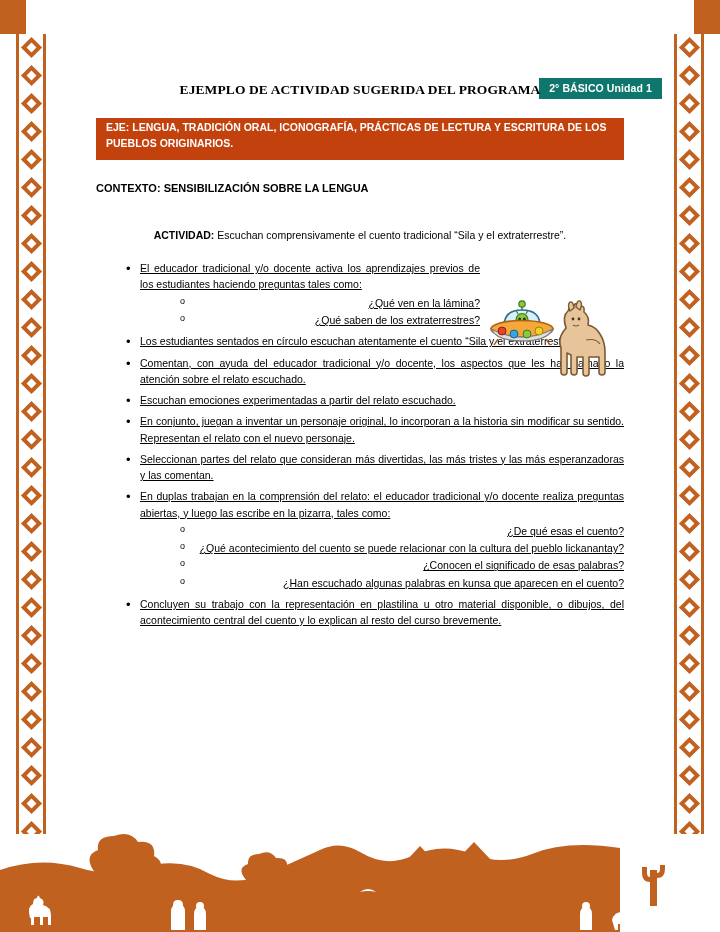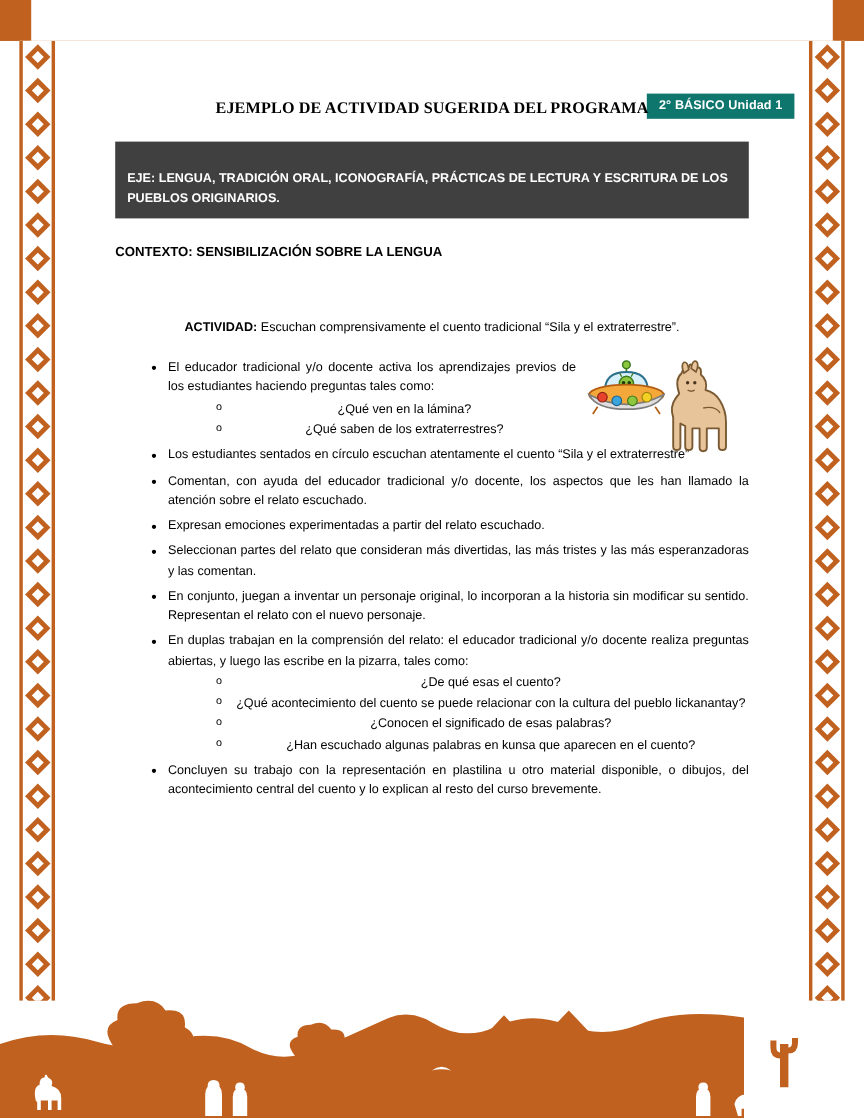--- a/index.html
+++ b/index.html
@@ -148,34 +148,34 @@
     text-align: center;
     font-size: 13.5px;
     font-weight: bold;
     color: #000000;
     letter-spacing: .1px;
     margin: 12px 0 20px 0;
     font-family: Liberation Serif, serif;
   }
 
   .eje-box {
-    background: #404040;
+    background: #c2410c;
     color: #ffffff;
     font-size: 10.5px;
     font-weight: bold;
     line-height: 1.5;
-    padding: 24px 10px 8px 10px;
+    padding: 2px 10px 8px 10px;
     margin-bottom: 22px;
   }
 
   .context-line {
     font-size: 11px;
     font-weight: bold;
     color: #000000;
-    margin-bottom: 50px;
+    margin-bottom: 34px;
   }
 
   .activity-line {
     font-size: 10.5px;
     color: #000000;
     margin-bottom: 18px;
     line-height: 1.4;
     text-align: center;
   }
   .activity-line b { font-weight: bold; }
@@ -192,20 +192,21 @@
     list-style: none;
   }
   ul.level1 > li {
     position: relative;
     font-size: 10.5px;
     line-height: 1.55;
     text-align: justify;
     color: #000000;
     margin-bottom: 5px;
     padding-left: 14px;
+    text-decoration: underline;
   }
   ul.level1 > li::before {
     content: "•";
     position: absolute;
     left: 0;
     top: -1px;
     font-size: 13px;
     color: #000000;
   }
 
@@ -214,21 +215,21 @@
     padding-left: 40px;
     list-style: none;
   }
   ul.level2 > li {
     position: relative;
     font-size: 10.5px;
     line-height: 1.55;
     color: #000000;
     margin-bottom: 1px;
     padding-left: 14px;
-    text-align: center;
+    text-align: right;
   }
   ul.level2 > li::before {
     content: "o";
     position: absolute;
     left: 0;
     top: 0px;
     font-size: 9px;
     color: #000000;
   }
   .narrow {
@@ -354,23 +355,23 @@
     </div>
 
 
     <ul class="level1" id="bullet-list">
         <li class="narrow"><span>El educador tradicional y/o docente activa los aprendizajes previos de los estudiantes haciendo preguntas tales como:</span><ul class="level2">
             <li>¿Qué ven en la lámina?</li>
             <li>¿Qué saben de los extraterrestres?</li>
           </ul></li>
         <li><span>Los estudiantes sentados en círculo escuchan atentamente el cuento “Sila y el extraterrestre”</span></li>
         <li><span>Comentan, con ayuda del educador tradicional y/o docente, los aspectos que les han llamado la atención sobre el relato escuchado.</span></li>
-        <li><span>Expresan emociones experimentadas a partir del relato escuchado.</span></li>
+        <li><span>Escuchan emociones experimentadas a partir del relato escuchado.</span></li>
+        <li><span>En conjunto, juegan a inventar un personaje original, lo incorporan a la historia sin modificar su sentido. Representan el relato con el nuevo personaje.</span></li>
         <li><span>Seleccionan partes del relato que consideran más divertidas, las más tristes y las más esperanzadoras y las comentan.</span></li>
-        <li><span>En conjunto, juegan a inventar un personaje original, lo incorporan a la historia sin modificar su sentido. Representan el relato con el nuevo personaje.</span></li>
         <li><span>En duplas trabajan en la comprensión del relato: el educador tradicional y/o docente realiza preguntas abiertas, y luego las escribe en la pizarra, tales como:</span><ul class="level2">
             <li>¿De qué esas el cuento?</li>
             <li>¿Qué acontecimiento del cuento se puede relacionar con la cultura del pueblo lickanantay?</li>
             <li>¿Conocen el significado de esas palabras?</li>
             <li>¿Han escuchado algunas palabras en kunsa que aparecen en el cuento?</li>
           </ul></li>
         <li><span>Concluyen su trabajo con la representación en plastilina u otro material disponible, o dibujos, del acontecimiento central del cuento y lo explican al resto del curso brevemente.</span></li>
       </ul>
 
     <div class="illustration">

